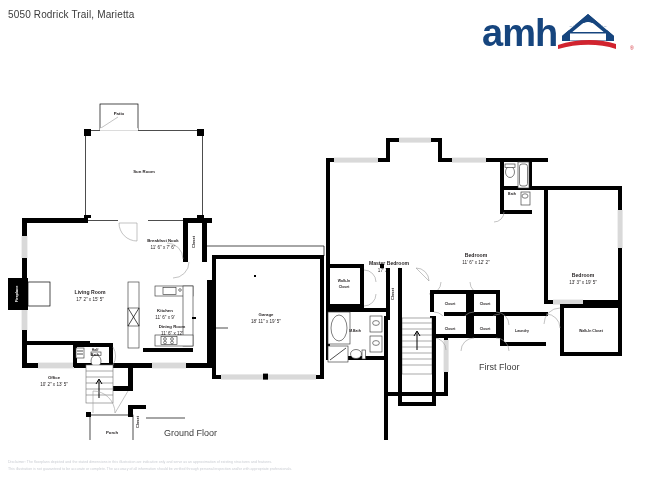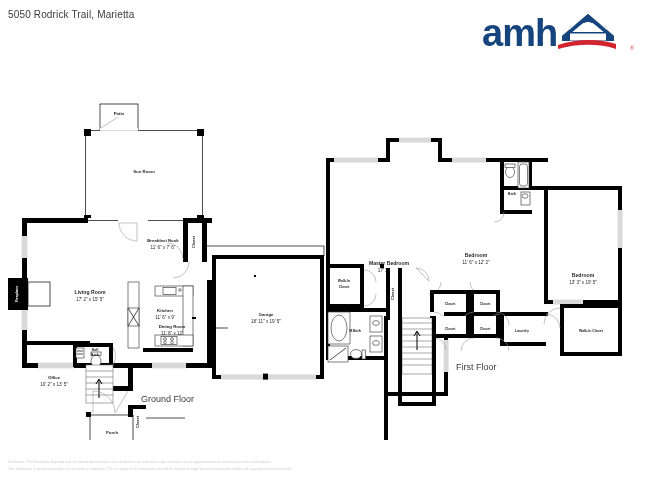--- a/index.html
+++ b/index.html
@@ -44,22 +44,23 @@
     height: 380px;
   }
   #plan-canvas svg { display: block; }
 
   
   .floor-caption {
     position: absolute;
     font-size: 9px;
     color: #3b3b3b;
     white-space: nowrap;
-  }
-  #ground-floor-caption { left: 141px; top: 394px; }
+    margin-left: 23px;
+  }
+  #ground-floor-caption { left: 141px; top: 428px; }
   #first-floor-caption  { left: 456px; top: 362px; }
 
   
   #disclaimer {
     position: absolute;
     left: 8px;
     top: 459px;
     width: 500px;
     font-size: 3.5px;
     line-height: 1.95;

